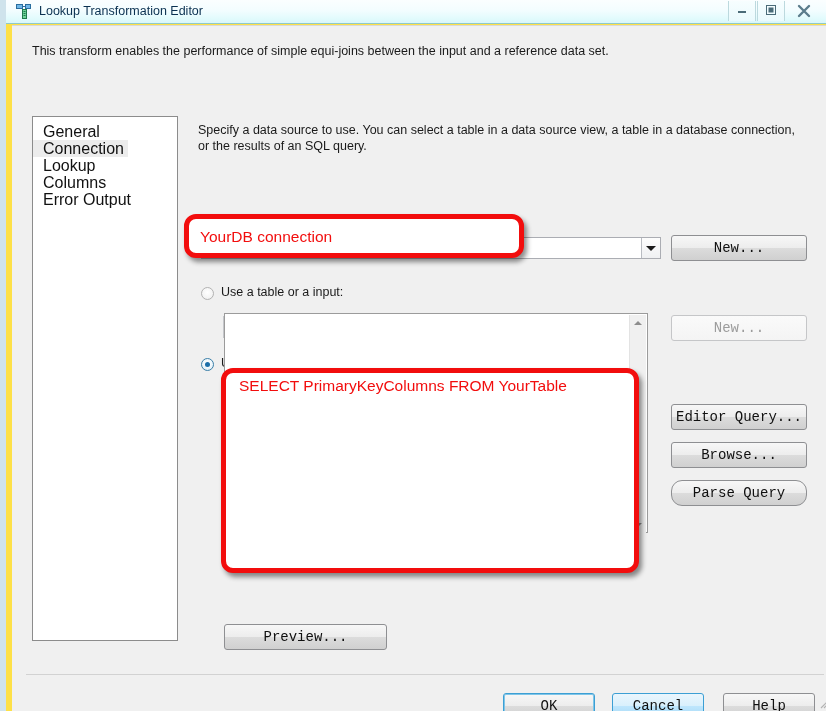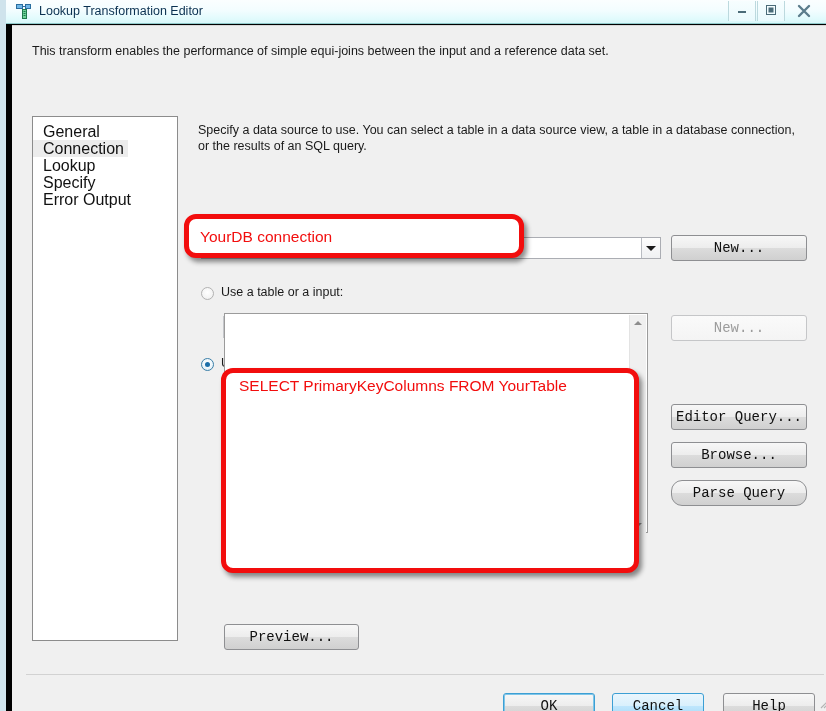--- a/index.html
+++ b/index.html
@@ -17,21 +17,21 @@
     position: relative;
   }
 
   
   #window {
     position: absolute;
     left: 0; top: 0;
     width: 826px;
     height: 711px;
     box-sizing: border-box;
-    background: #000000;
+    background: #fde047;
     border-left: 6px solid #cfe3ec;
     border-right: 0;
     overflow: hidden;
   }
 
   
   #titlebar {
     position: absolute;
     left: 0; top: 0;
     width: 826px;
@@ -354,21 +354,21 @@
   </div>
 
   <div id="client">
 
     <div id="intro-text">This transform enables the performance of simple equi-joins between the input and a reference data set.</div>
 
     <div id="nav-list">
       <div class="nav-row"><span class="nav-item">General</span></div>
       <div class="nav-row"><span class="nav-item selected">Connection</span></div>
       <div class="nav-row"><span class="nav-item">Lookup</span></div>
-      <div class="nav-row"><span class="nav-item">Specify</span></div>
+      <div class="nav-row"><span class="nav-item">Columns</span></div>
       <div class="nav-row"><span class="nav-item">Error Output</span></div>
     </div>
 
     <div id="pane">
 
       <div id="pane-desc">Specify a data source to use. You can select a table in a data source view, a table in a database connection, or the results of an SQL query.</div>
 
       <div id="lbl-conn-mgr">OLE DB connection manager:</div>
 
       <div class="combo" style="left:3px; top:121px; width:460px;">
@@ -405,21 +405,21 @@
           <div class="sb-arrow down">
               <i></i>
             </div>
         </div>
       </div>
 
       <div class="btn" style="left:473px; top:288px; width:136px;">Editor Query...</div>
       <div class="btn" style="left:473px; top:326px; width:136px;">Browse...</div>
       <div class="btn" style="left:473px; top:364px; width:136px;border-radius:11px;">Parse Query</div>
 
-      <div class="btn" style="left:26px; top:508px; width:135px;">Preview...</div>
+      <div class="btn" style="left:26px; top:508px; width:163px;">Preview...</div>
     </div>
 
     <div id="footer-sep"></div>
     <div class="btn default" style="left:491px; top:667px; width:92px;">OK</div>
     <div class="btn hot" style="left:600px; top:667px; width:92px;">Cancel</div>
     <div class="btn" style="left:711px; top:667px; width:92px;">Help</div>
 
     <div id="resize-grip">
       <svg width="12" height="12" viewBox="0 0 12 12">
         <path d="M11 5 L5 11 M11 8 L8 11" stroke="#b4b4b4" stroke-width="1.2" fill="none"></path>

